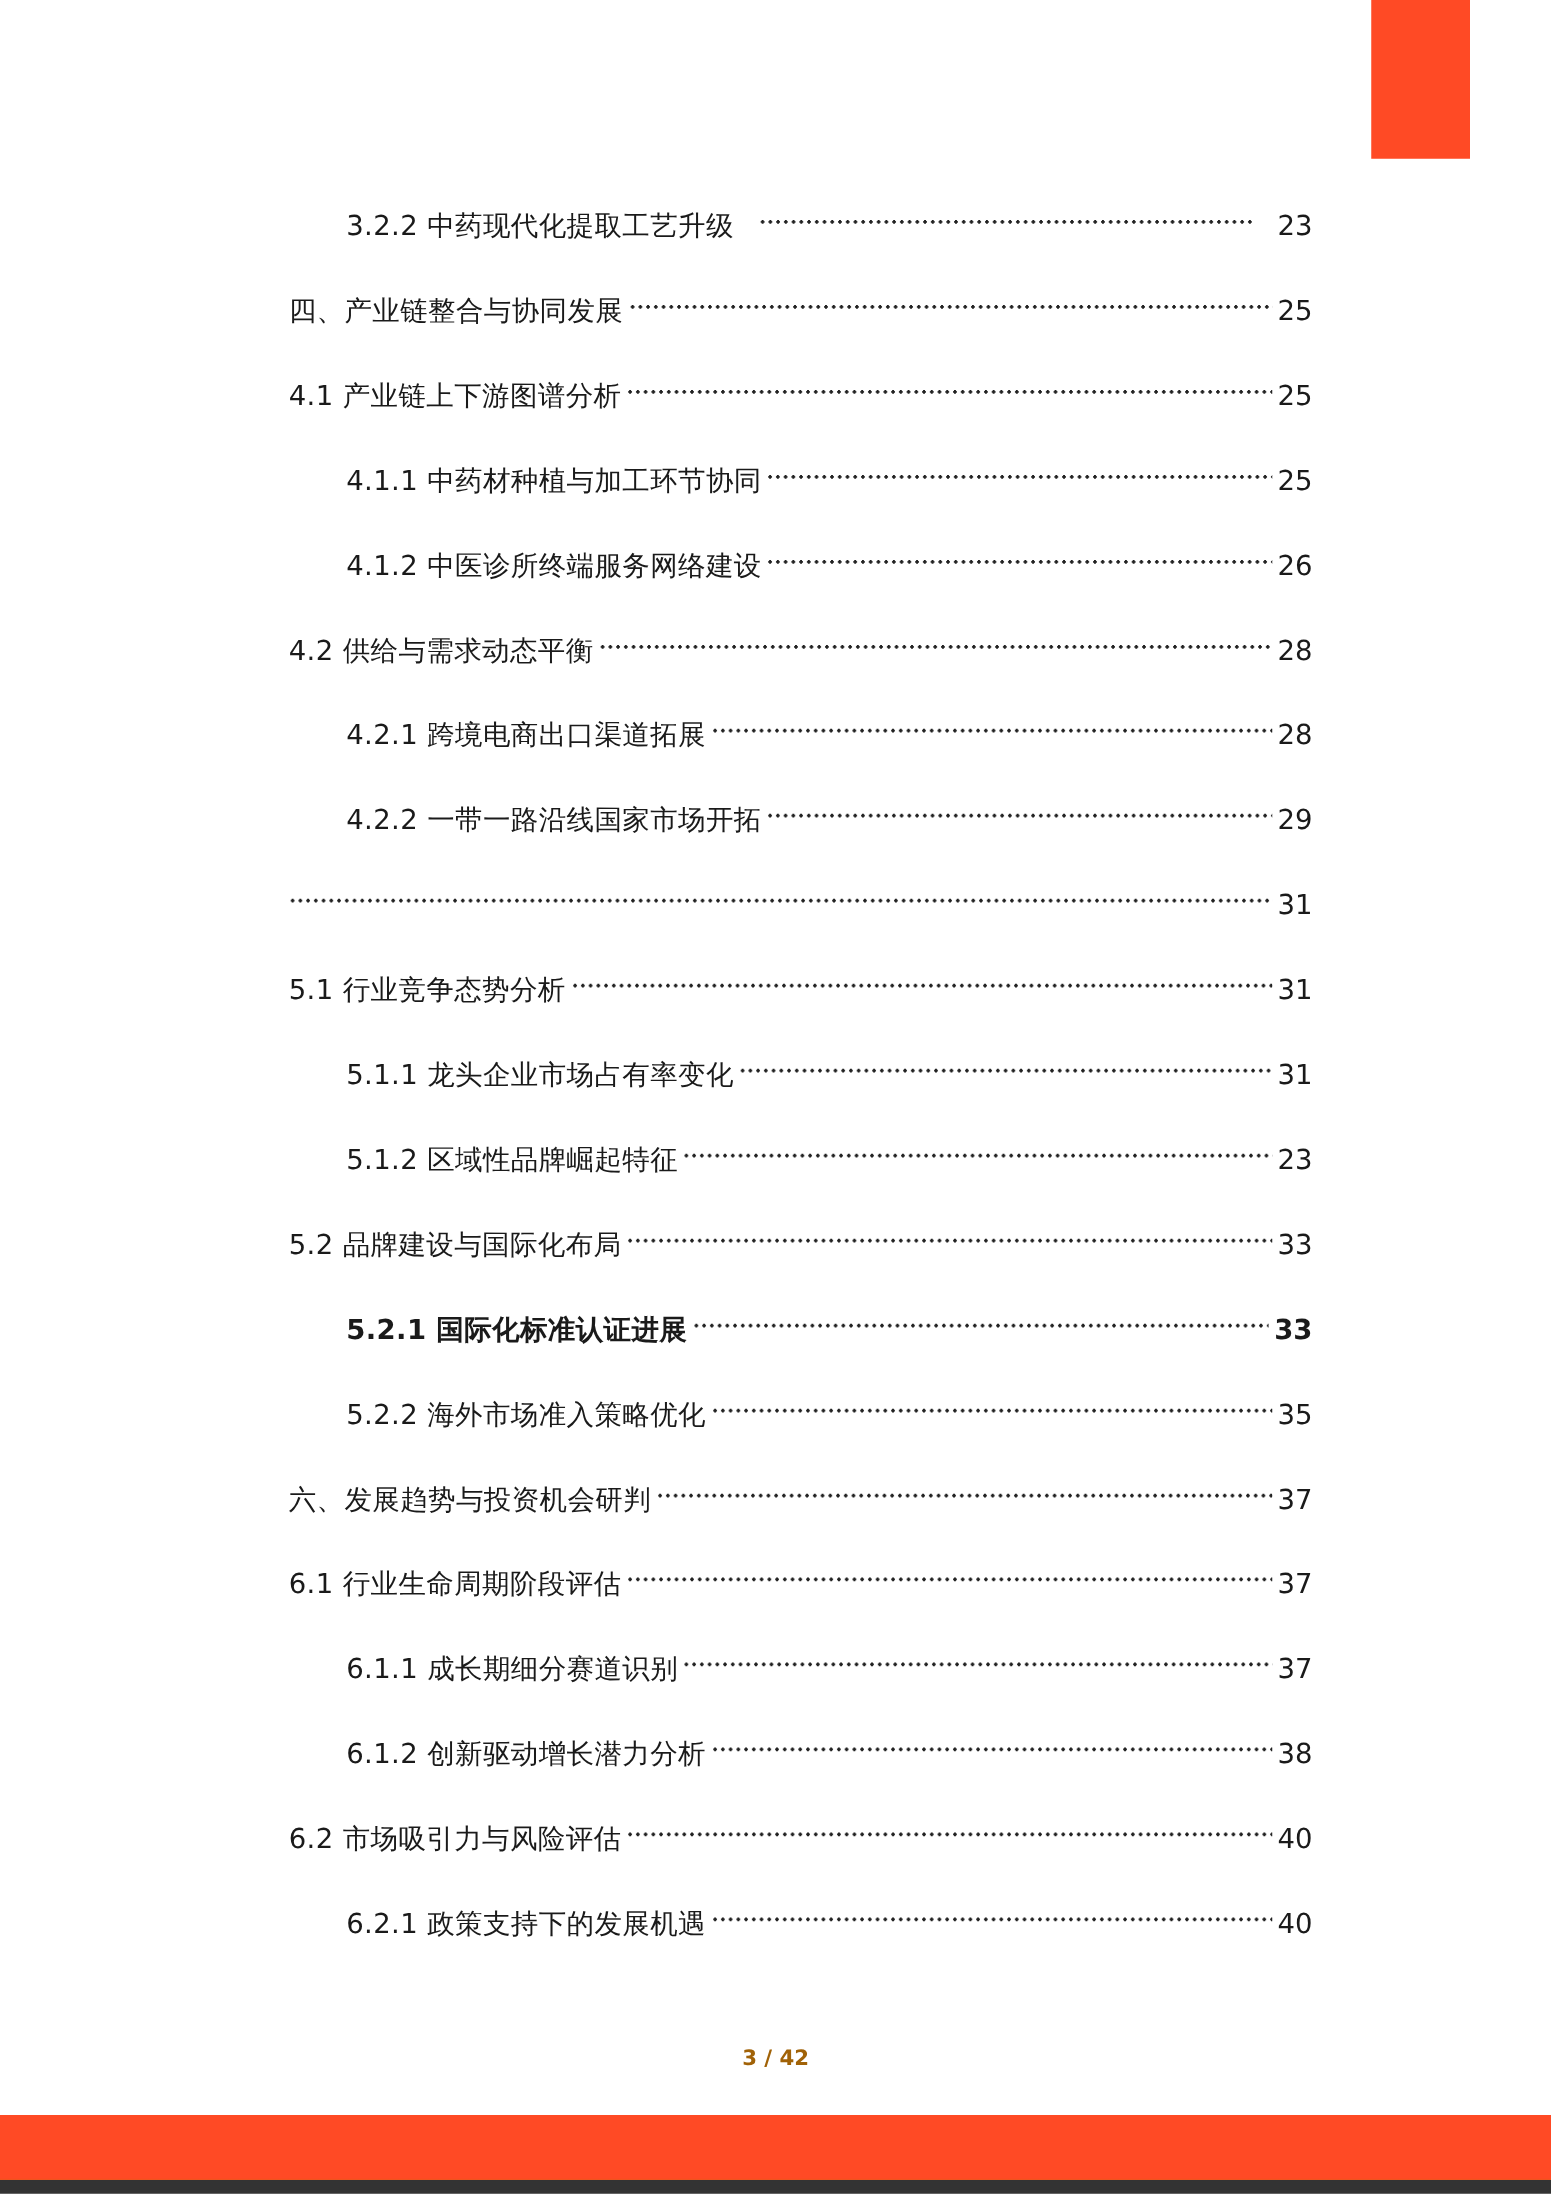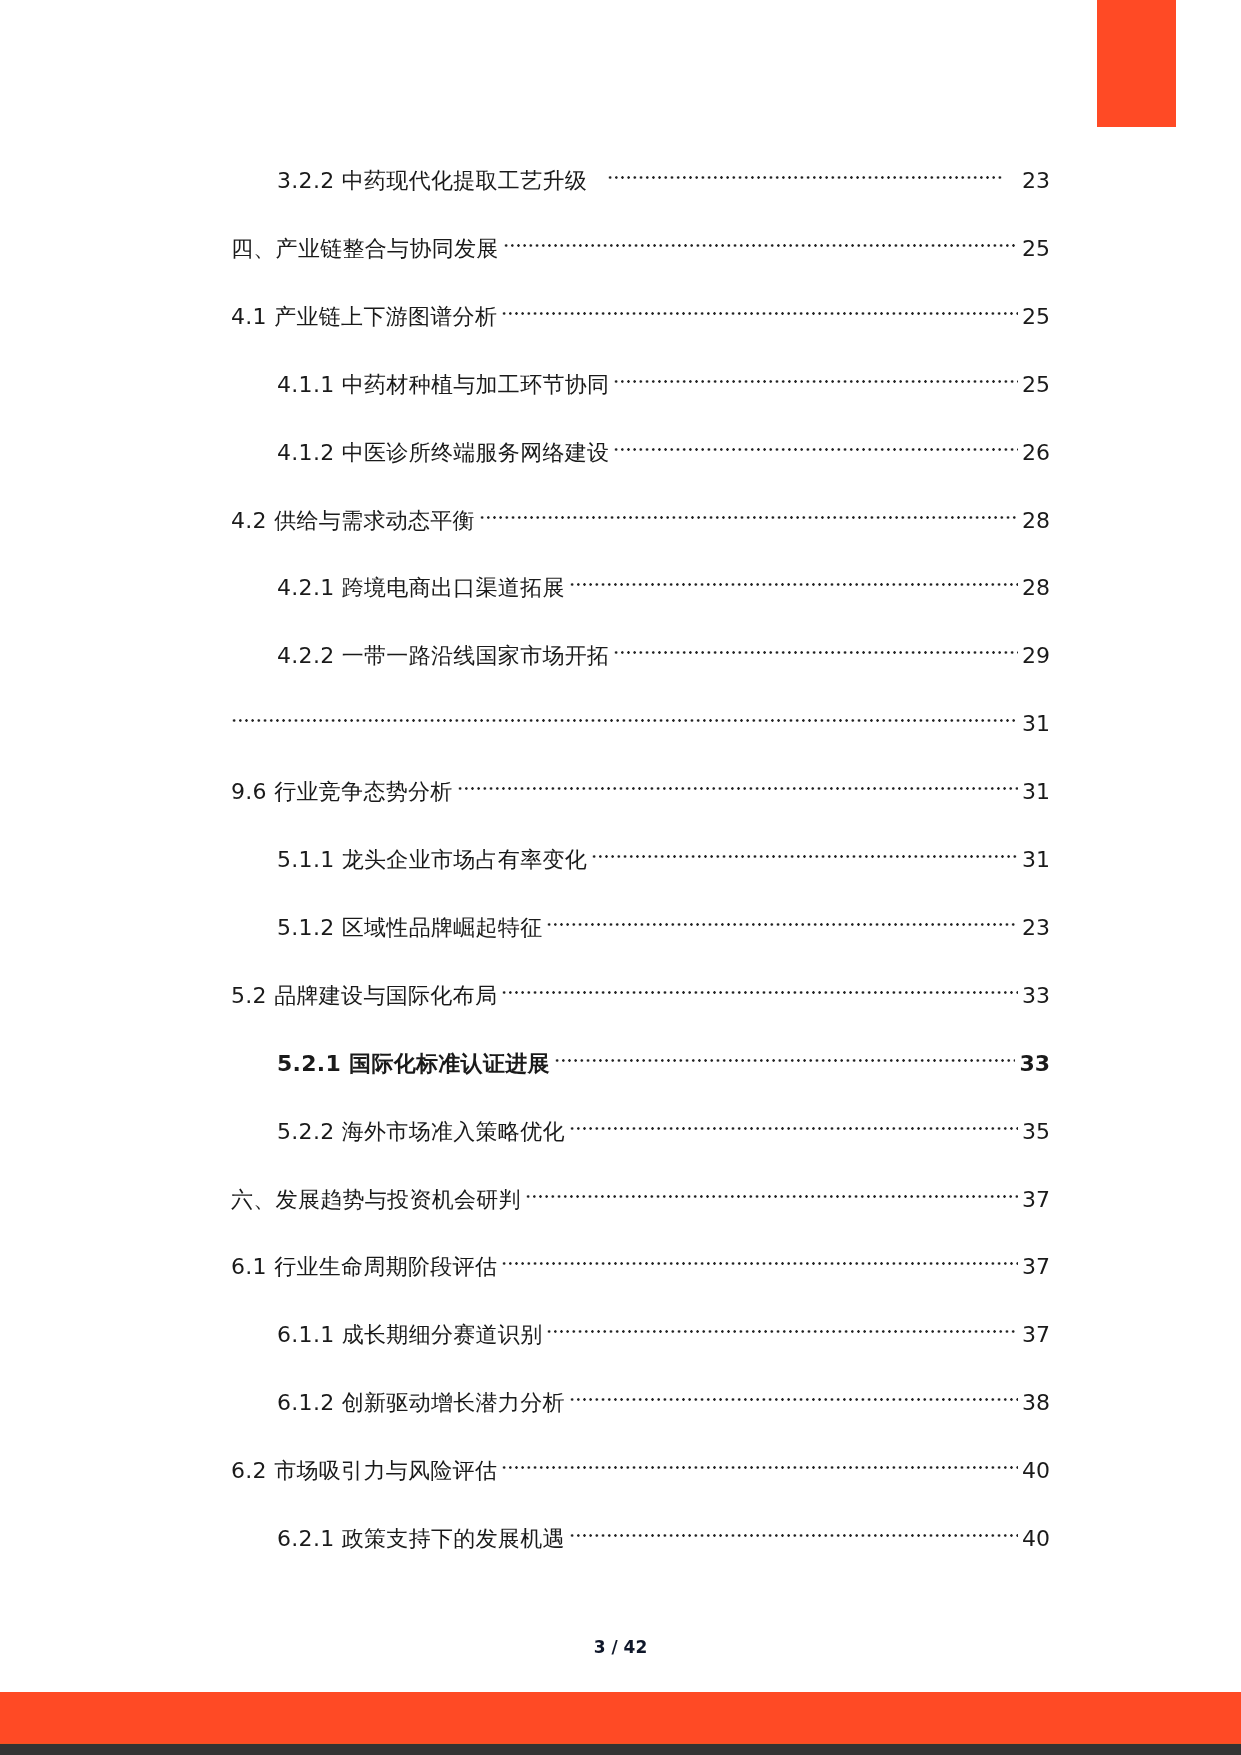--- a/index.html
+++ b/index.html
@@ -70,21 +70,21 @@
     }
     .footer-page {
       position: absolute;
       left: 0;
       width: 1241px;
       top: 1637px;
       text-align: center;
       font-family: "DejaVu Sans", "Liberation Sans", sans-serif;
       font-weight: bold;
       font-size: 17px;
-      color: #0f172a;
+      color: #a16207;
     }
     .footer-band {
       position: absolute;
       left: 0;
       top: 1692px;
       width: 1241px;
       height: 51px;
       background: #FF4A25;
       border-bottom: 2px solid #F0531F;
     }
@@ -142,21 +142,21 @@
   <div class="toc-row" style="top: 627.3px; left: 277px; right: 191px;">
       <span class="label">4.2.2 一带一路沿线国家市场开拓</span>
       <span class="leader"></span>
       <span class="page">29</span>
     </div>
   <div class="toc-row" style="top: 695.2px; left: 231px; right: 191px;">
       <span class="leader"></span>
       <span class="page">31</span>
     </div>
   <div class="toc-row" style="top: 763.1px; left: 231px; right: 191px;">
-      <span class="label">9.6 行业竞争态势分析</span>
+      <span class="label">5.1 行业竞争态势分析</span>
       <span class="leader"></span>
       <span class="page">31</span>
     </div>
   <div class="toc-row" style="top: 831px; left: 277px; right: 191px;">
       <span class="label">5.1.1 龙头企业市场占有率变化</span>
       <span class="leader"></span>
       <span class="page">31</span>
     </div>
   <div class="toc-row" style="top: 898.9px; left: 277px; right: 191px;">
       <span class="label">5.1.2 区域性品牌崛起特征</span>

